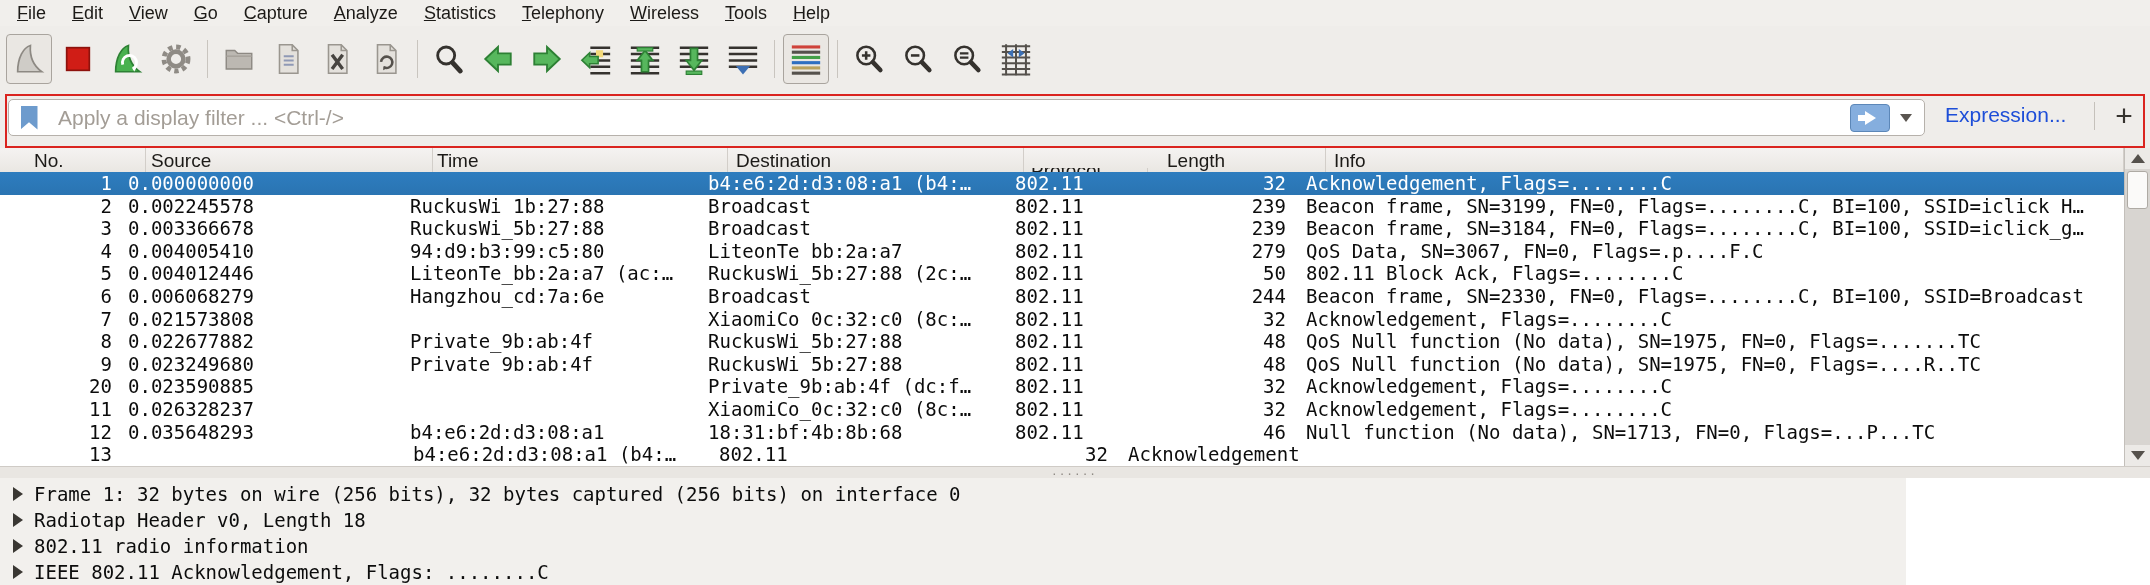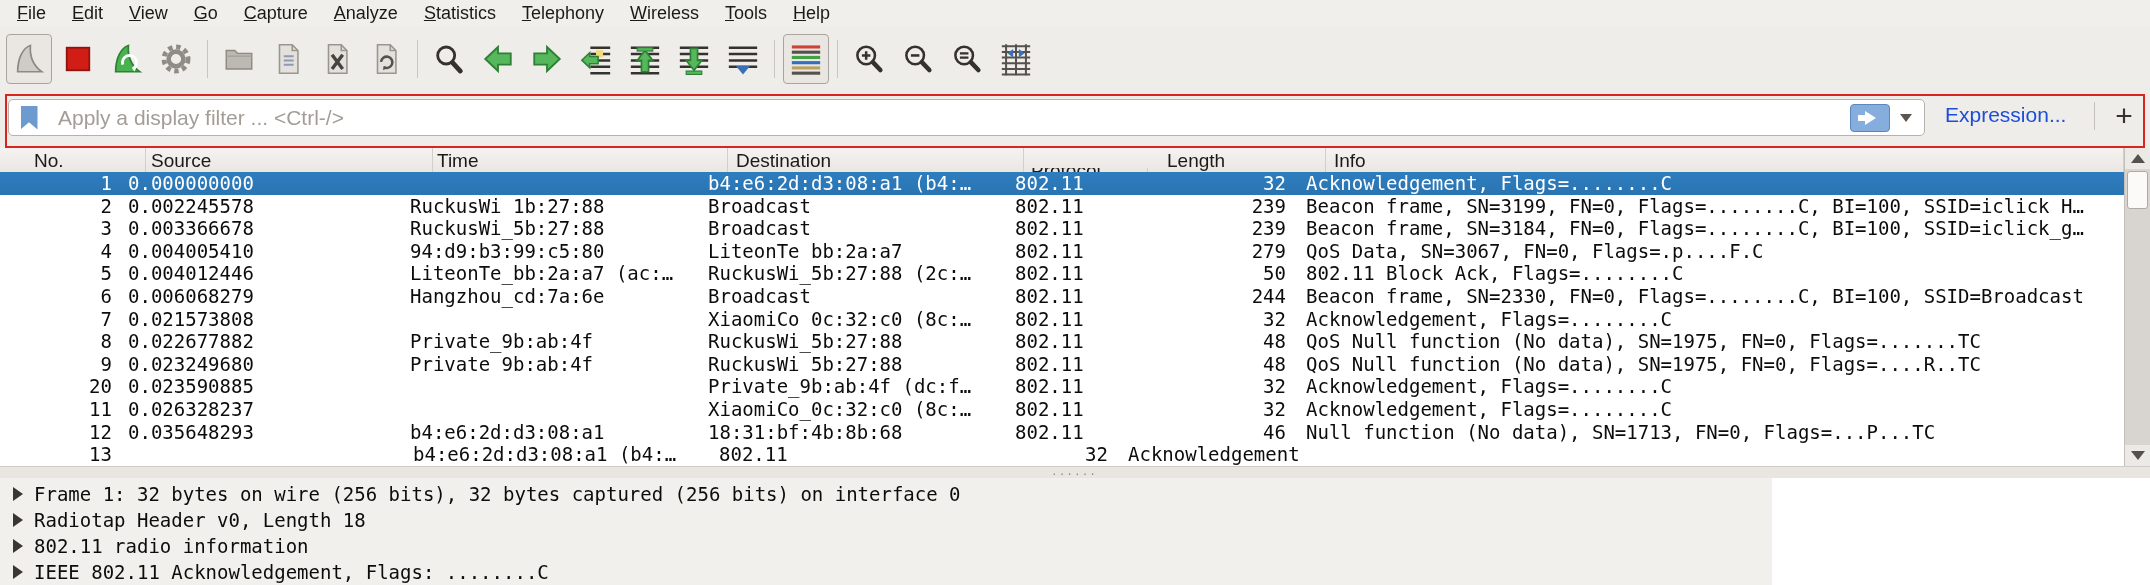--- a/index.html
+++ b/index.html
@@ -85,21 +85,21 @@
   .tri-down{width:0;height:0;border-top:9px solid #55514c;border-left:7px solid transparent;border-right:7px solid transparent;}
   .vs-thumb{position:absolute;left:2px;top:23px;width:21px;height:38px;background:#fbfaf9;
     border:1px solid #aeaaa4;border-radius:3px;}
 
   
   .splitter{position:absolute;left:0;top:466px;width:2150px;height:12px;background:#e9e6e2;
     border-top:1px solid #cfcbc6;display:flex;align-items:center;justify-content:center;}
   .splitter-dots{color:#8f8b85;font-size:14px;letter-spacing:3px;line-height:6px;}
 
   
-  .details{position:absolute;left:0;top:478px;width:1772px;height:107px;background:#f2f0ed;
+  .details{position:absolute;left:0;top:478px;width:1906px;height:107px;background:#f2f0ed;
     padding-top:3px;}
   .detail-row{height:26px;display:flex;align-items:center;font-family:"DejaVu Sans Mono",monospace;
     font-size:19px;color:#0c0c0c;white-space:nowrap;}
   .expander{width:0;height:0;border-left:10px solid #3a3733;border-top:7px solid transparent;
     border-bottom:7px solid transparent;margin-left:13px;margin-right:11px;flex:none;}
 
   svg{display:block;}
 </style>
 </head>
 <body>

